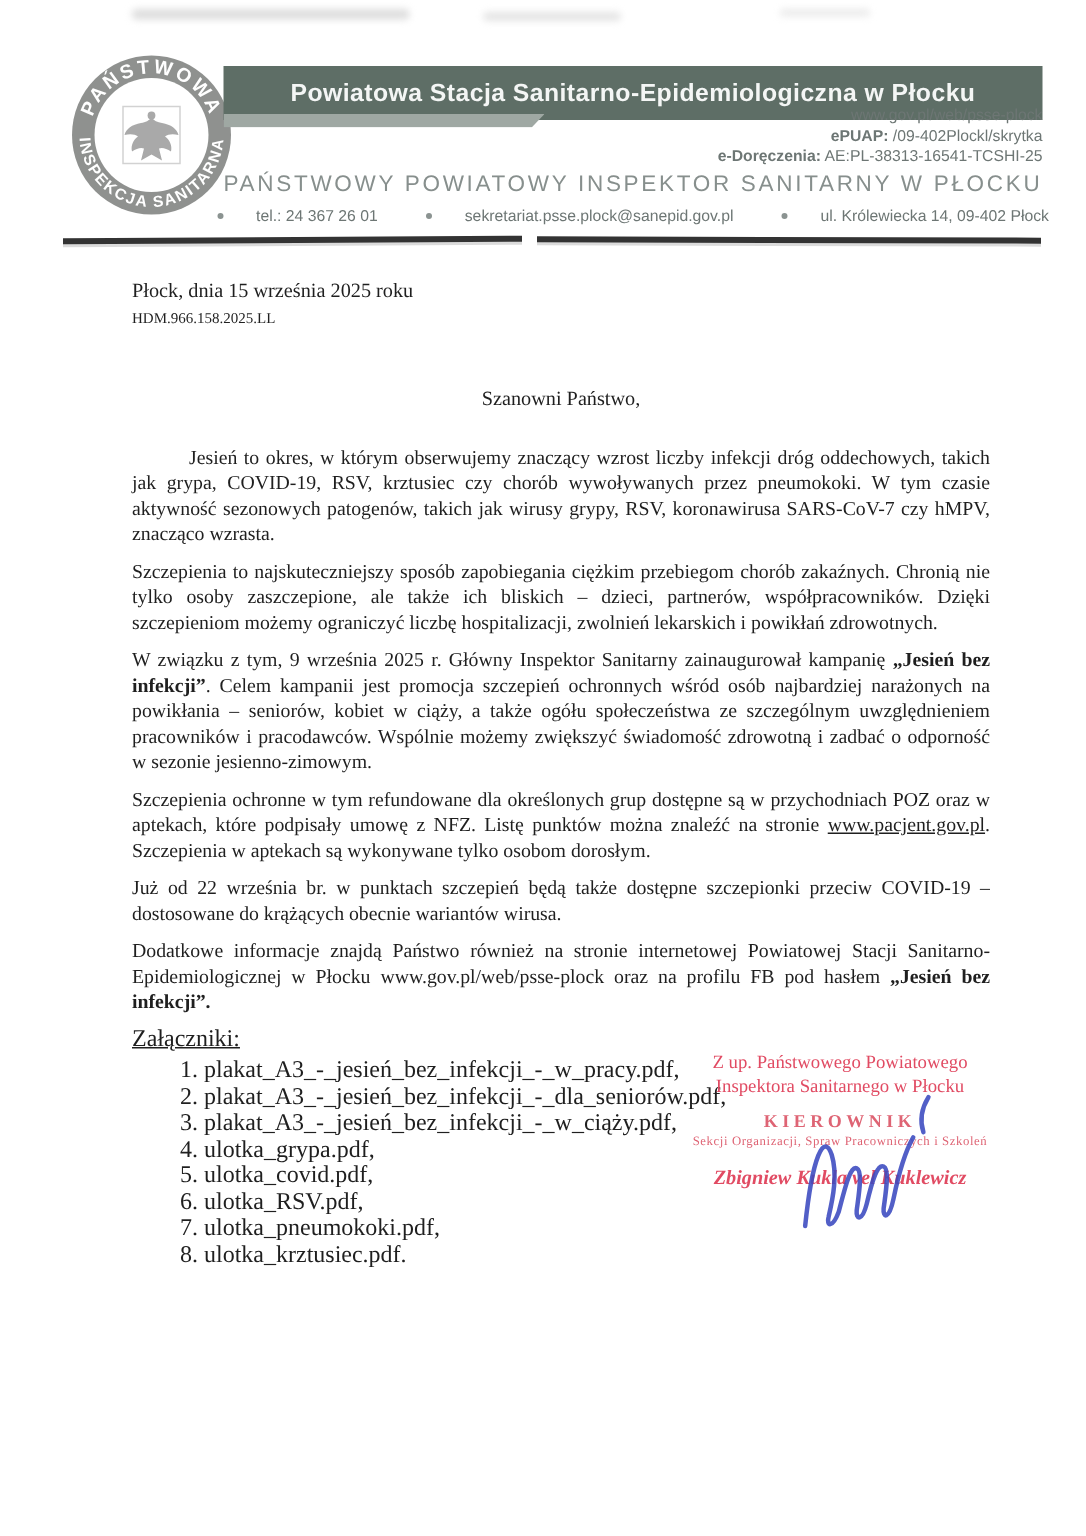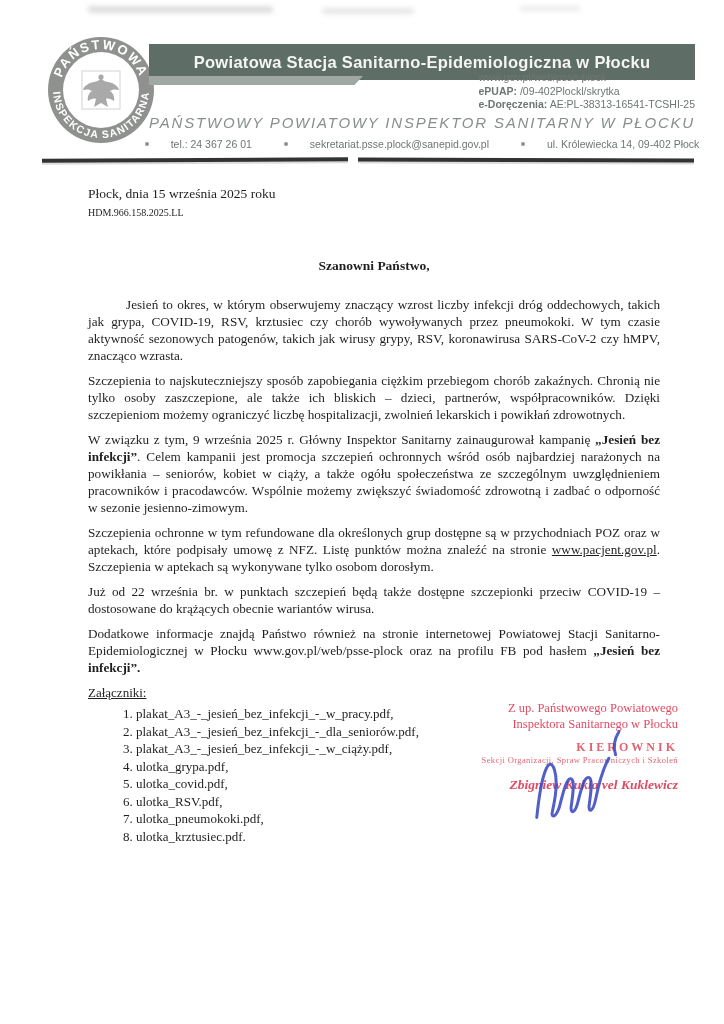--- a/index.html
+++ b/index.html
@@ -20,58 +20,58 @@
     background:var(--banner,#5e6e66);display:flex;align-items:center;justify-content:center;
     font-family:"Liberation Sans",sans-serif;font-size:16.5px;font-weight:600;
     letter-spacing:.3px;color:#f4f6f5;
   }
   .ribbon{
     position:absolute;left:149px;top:76px;width:214px;height:9px;
     background:var(--ribbon,#9fa8a3);
     clip-path:polygon(0 0,100% 0,96% 100%,0 100%);
   }
   .head-contact{
-    position:absolute;right:29px;top:71px;text-align:left;
+    position:absolute;right:29px;top:71px;text-align:right;
     font-family:"Liberation Sans",sans-serif;font-size:10.5px;line-height:13.5px;
     color:var(--headertext,#6d7674);
   }
   .head-contact b{font-weight:bold;}
   .inspector-title{
     position:absolute;left:149px;top:114px;width:546px;text-align:center;
     font-family:"Liberation Sans",sans-serif;font-size:15px;letter-spacing:1.8px;
-    color:#878f8d;white-space:nowrap;font-style:italic;
+    color:#878f8d;white-space:nowrap;
   }
   .contact-row{
     position:absolute;left:149px;top:138px;width:546px;
     display:flex;justify-content:center;gap:32px;
     font-family:"Liberation Sans",sans-serif;font-size:10.5px;color:var(--headertext,#6d7674);
   }
   .contact-row .item{display:flex;align-items:center;gap:22px;white-space:nowrap;}
   .dot{width:4px;height:4px;border-radius:50%;background:#8b9391;flex:0 0 auto;}
   .rule{position:absolute;top:158px;height:4px;background:#333;box-shadow:0 2px 0 rgba(0,0,0,.14);}
   .rule.r1{left:42px;width:306px;transform:rotate(-.3deg);}
   .rule.r2{left:358px;width:336px;transform:rotate(.15deg);}
 
   
   .body{position:absolute;left:88px;top:185px;width:572px;font-size:13.2px;line-height:17px;}
   .date-line{text-align:left;font-size:13.5px;}
   .reference{margin-top:2px;font-size:10px;}
-  .salutation{margin-top:36px;text-align:center;font-weight:bold;font-size:13.5px;}
+  .salutation{margin-top:36px;text-align:center;font-weight:normal;font-size:13.5px;}
   .paras{margin-top:22px;}
   .paras p{margin:0 0 8px 0;text-align:justify;}
   .paras p.indent{text-indent:38px;}
   .paras span.b{font-weight:bold;}
   .paras span.u{text-decoration:underline;}
 
-  .attachments{font-size:13px;}
+  .attachments{font-size:16px;}
   .attachments .heading{text-decoration:underline;}
   .attachments ol{margin:4px 0 0 0;padding-left:48px;line-height:17.5px;}
 
   
-  .sig{position:absolute;left:442px;top:700px;width:236px;text-align:right;color:var(--red,#e14b63);}
+  .sig{position:absolute;left:442px;top:700px;width:236px;text-align:center;color:var(--red,#e14b63);}
   .sig .auth{font-size:12.5px;line-height:16px;}
   .sig .stamp1{margin-top:8px;font-weight:bold;font-size:12px;letter-spacing:3px;color:#d9495c;opacity:.85;filter:blur(.2px);}
   .sig .stamp2{font-size:8.5px;letter-spacing:.4px;color:#d9495c;opacity:.85;filter:blur(.2px);white-space:nowrap;}
   .sig .name{margin-top:12px;font-style:italic;font-weight:bold;font-size:13.5px;}
   .handsig{position:absolute;left:62px;top:26px;width:160px;height:100px;pointer-events:none;}
 </style>
 </head>
 <body>
 
 <div class="page">
@@ -130,21 +130,21 @@
 
   <div class="rule r1"></div>
   <div class="rule r2"></div>
 
   <div class="body">
     <div class="date-line">Płock, dnia 15 września 2025 roku</div>
     <div class="reference">HDM.966.158.2025.LL</div>
     <div class="salutation">Szanowni Państwo,</div>
 
     <div class="paras">
-      <p class="indent"><span>Jesień to okres, w którym obserwujemy znaczący wzrost liczby infekcji dróg oddechowych, takich jak grypa, COVID-19, RSV, krztusiec czy chorób wywoływanych przez pneumokoki. W tym czasie aktywność sezonowych patogenów, takich jak wirusy grypy, RSV, koronawirusa SARS-CoV-2 czy hMPV, znacząco wzrasta.</span></p>
+      <p class="indent"><span>Jesień to okres, w którym obserwujemy znaczący wzrost liczby infekcji dróg oddechowych, takich jak grypa, COVID-19, RSV, krztusiec czy chorób wywoływanych przez pneumokoki. W tym czasie aktywność sezonowych patogenów, takich jak wirusy grypy, RSV, koronawirusa SARS-CoV-7 czy hMPV, znacząco wzrasta.</span></p>
       <p><span>Szczepienia to najskuteczniejszy sposób zapobiegania ciężkim przebiegom chorób zakaźnych. Chronią nie tylko osoby zaszczepione, ale także ich bliskich – dzieci, partnerów, współpracowników. Dzięki szczepieniom możemy ograniczyć liczbę hospitalizacji, zwolnień lekarskich i powikłań zdrowotnych.</span></p>
       <p><span>W związku z tym, 9 września 2025 r. Główny Inspektor Sanitarny zainaugurował kampanię </span><span class="b">„Jesień bez infekcji”</span><span>. Celem kampanii jest promocja szczepień ochronnych wśród osób najbardziej narażonych na powikłania – seniorów, kobiet w ciąży, a także ogółu społeczeństwa ze szczególnym uwzględnieniem pracowników i pracodawców. Wspólnie możemy zwiększyć świadomość zdrowotną i zadbać o odporność w sezonie jesienno-zimowym.</span></p>
       <p><span>Szczepienia ochronne w tym refundowane dla określonych grup dostępne są w przychodniach POZ oraz w aptekach, które podpisały umowę z NFZ. Listę punktów można znaleźć na stronie </span><span class="u">www.pacjent.gov.pl</span><span>. Szczepienia w aptekach są wykonywane tylko osobom dorosłym.</span></p>
       <p><span>Już od 22 września br. w punktach szczepień będą także dostępne szczepionki przeciw COVID-19 – dostosowane do krążących obecnie wariantów wirusa.</span></p>
       <p><span>Dodatkowe informacje znajdą Państwo również na stronie internetowej Powiatowej Stacji Sanitarno-Epidemiologicznej w Płocku www.gov.pl/web/psse-plock oraz na profilu FB pod hasłem </span><span class="b">„Jesień bez infekcji”.</span></p>
     </div>
 
     <div class="attachments">
       <span class="heading">Załączniki:</span>
       <ol>

